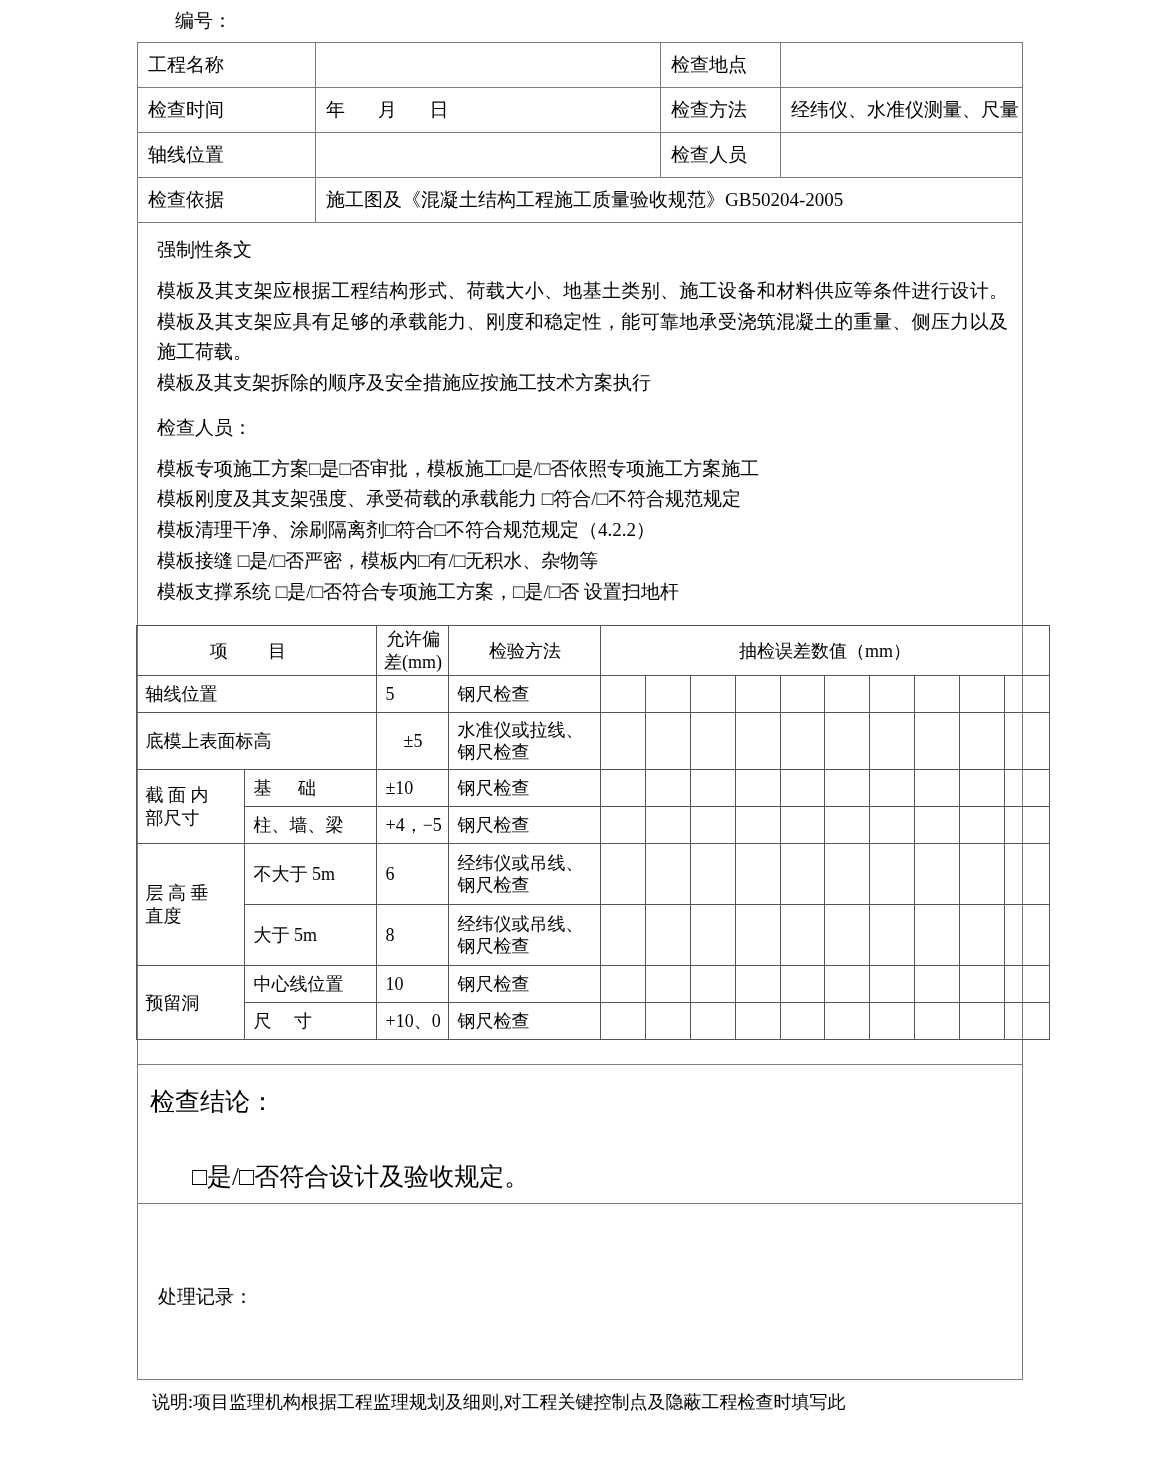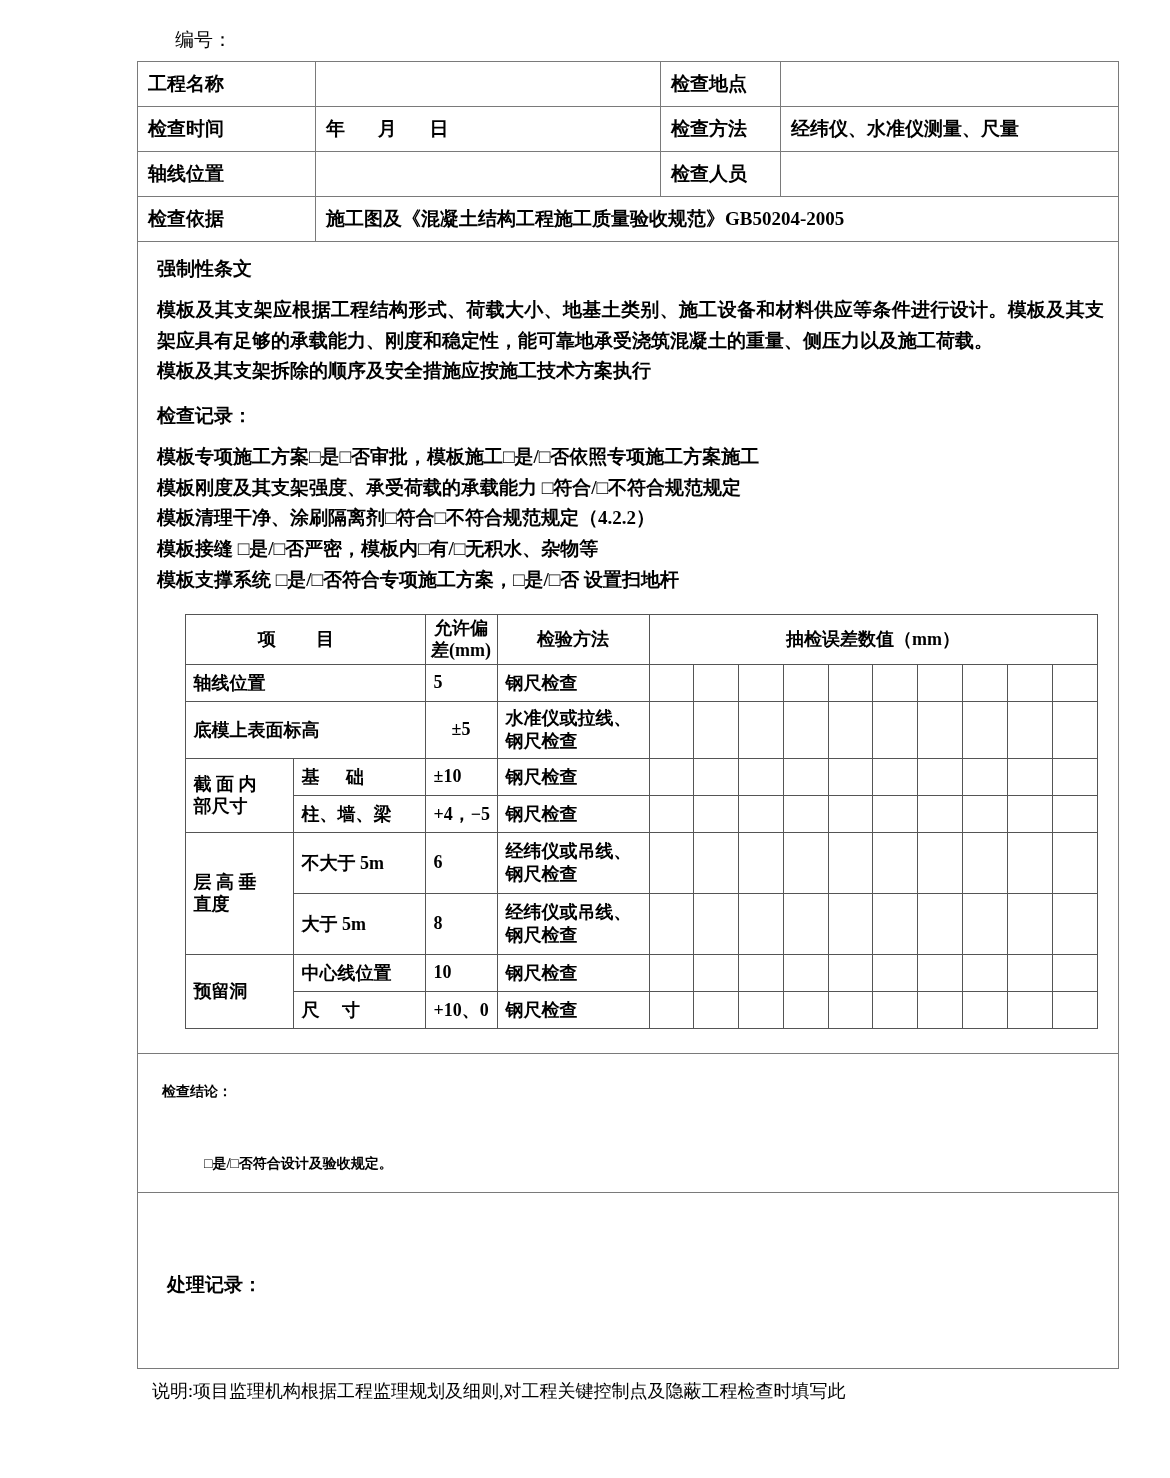--- a/index.html
+++ b/index.html
@@ -25,29 +25,28 @@
     text-align: center;
     font-size: 31px;
     font-weight: bold;
     letter-spacing: 1px;
     margin: 0;
     padding-top: 40px;
     font-family: "Liberation Serif", "DejaVu Serif", serif;
   }
   .code-line {
     font-size: 19px;
-    margin: 27px 0 8px 0;
+    margin: 8px 0 8px 0;
     padding-left: 175px;
   }
   .main-table {
     border-collapse: collapse;
-    width: 982px;
+    width: 886px;
     margin-left: 137px;
     table-layout: fixed;
-    font-weight: bold;
   }
   .main-table td {
     border: 1px solid #7a7a7a;
     font-size: 19px;
     padding: 0 0 0 10px;
     vertical-align: middle;
     height: 44px;
   }
   .lbl { width: 178px; }
   .mid { width: 345px; }
@@ -103,29 +102,29 @@
   .two-line { line-height: 1.25; }
   .spaced3 { letter-spacing: 11px; padding-left: 6px; }
   .spaced2 { letter-spacing: 9px; }
   .spaced-item { letter-spacing: 18px; padding-left: 20px; }
 
   .concl-cell {
     height: 128px !important;
     vertical-align: top;
     padding: 10px 0 0 12px !important;
   }
-  .concl-cell p { margin: 12px; font-size: 14px; }
+  .concl-cell p { margin: 0; font-size: 25px; }
   .concl-opt { padding-top: 42px; padding-left: 42px; }
 
   .proc-cell {
     height: 165px !important;
     vertical-align: top;
     padding: 10px 0 0 12px !important;
   }
-  .proc-cell p { margin: 17px; font-size: 19px; }
+  .proc-cell p { margin: 8px; font-size: 19px; }
 
   .note {
     font-size: 18px;
     line-height: 1.62;
     margin: 8px 0 0 0;
     padding-left: 152px;
     width: 900px;
   }
 </style>
 </head>
@@ -167,21 +166,21 @@
         <td colspan="3" class="basis-cell">施工图及《混凝土结构工程施工质量验收规范》GB50204-2005</td>
       </tr>
 
       <tr>
         <td colspan="4" class="block-cell">
 
           <p class="sec-head">强制性条文</p>
           <p class="para">模板及其支架应根据工程结构形式、荷载大小、地基土类别、施工设备和材料供应等条件进行设计。模板及其支架应具有足够的承载能力、刚度和稳定性，能可靠地承受浇筑混凝土的重量、侧压力以及施工荷载。</p>
           <p class="para">模板及其支架拆除的顺序及安全措施应按施工技术方案执行</p>
 
-          <p class="rec-head">检查记录：</p>
+          <p class="rec-head">检查人员：</p>
           <p class="rec-line">模板专项施工方案□是□否审批，模板施工□是/□否依照专项施工方案施工</p>
           <p class="rec-line">模板刚度及其支架强度、承受荷载的承载能力 □符合/□不符合规范规定</p>
           <p class="rec-line">模板清理干净、涂刷隔离剂□符合□不符合规范规定（4.2.2）</p>
           <p class="rec-line">模板接缝 □是/□否严密，模板内□有/□无积水、杂物等</p>
           <p class="rec-line">模板支撑系统 □是/□否符合专项施工方案，□是/□否 设置扫地杆</p>
 
           <div class="inner-wrap">
             <table class="inner-table">
               <colgroup>
                 <col class="c-item">

